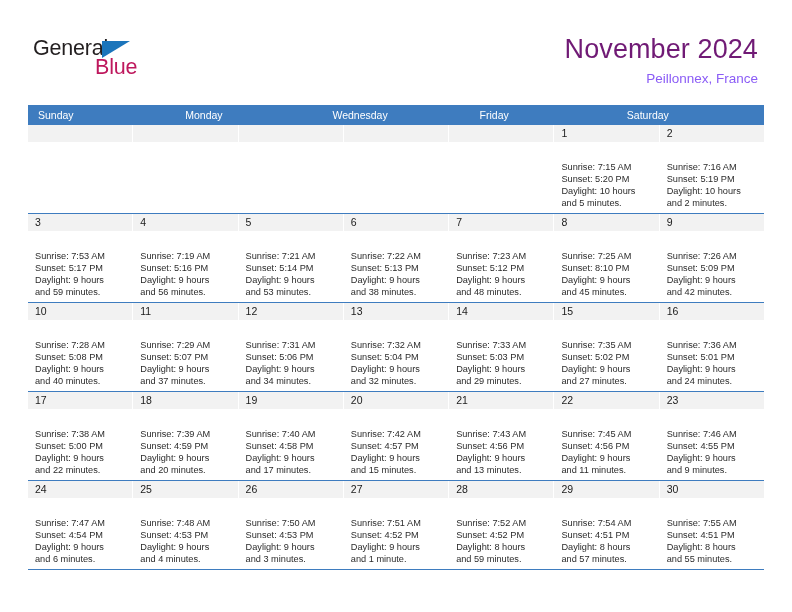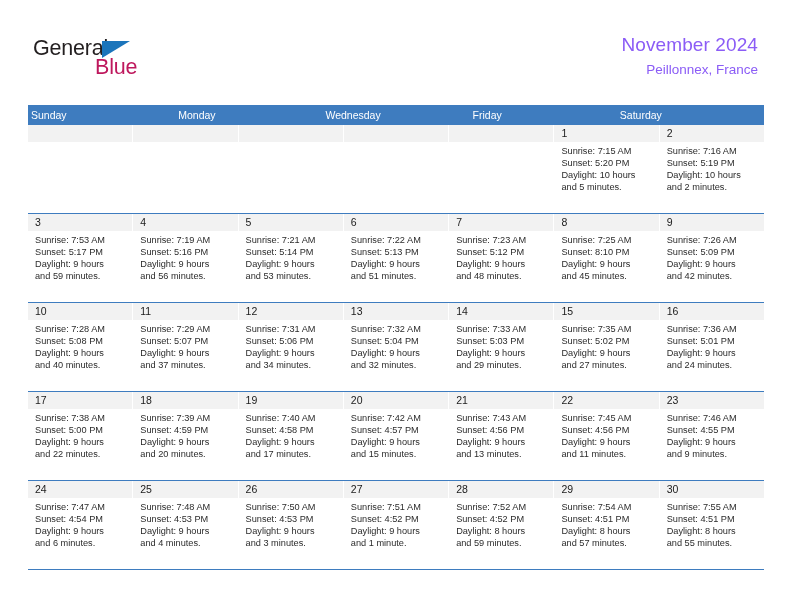--- a/index.html
+++ b/index.html
@@ -63,22 +63,22 @@
     line-height: 1;
   }
 
   .title-block {
     position: absolute;
     right: 34px;
     top: 34px;
     text-align: right;
   }
   .cal-title {
-    font-size: 19px;
-    color: #8b5cf6;
+    font-size: 27px;
+    color: #701a75;
     font-weight: 400;
     line-height: 1.15;
     letter-spacing: 0.1px;
   }
   .cal-subtitle {
     margin-top: 6px;
     font-size: 13.5px;
     color: #8b5cf6;
     font-weight: 400;
     line-height: 1.2;
@@ -95,21 +95,21 @@
     display: flex;
     width: 100%;
     background: #3e7cbf;
     height: 20px;
   }
   .week-head .dayname {
     flex: 1 1 0;
     color: #ffffff;
     font-size: 10.5px;
     line-height: 20px;
-    padding-left: 3px;
+    padding-left: 10px;
     white-space: nowrap;
     overflow: hidden;
   }
 
   .week {
     display: flex;
     width: 100%;
     border-bottom: 1.4px solid #3e7cbf;
   }
   .cell {
@@ -129,20 +129,21 @@
     font-size: 10.5px;
     color: #1a1a1a;
     line-height: 17px;
   }
   .cell.empty .daynum-band {
     background: #f2f2f2;
   }
 
   .cell .lines {
     padding: 4px 4px 0 7px;
+    margin-top: 16px;
   }
   .cell .lines div {
     font-size: 9.2px;
     color: #2b2b2b;
     line-height: 11.9px;
     white-space: nowrap;
   }
 </style>
 </head>
 <body>
@@ -235,21 +236,21 @@
               <div>Daylight: 9 hours</div>
               <div>and 53 minutes.</div>
             </div>
           </div>
           <div class="cell">
             <div class="daynum-band">6</div>
             <div class="lines">
               <div>Sunrise: 7:22 AM</div>
               <div>Sunset: 5:13 PM</div>
               <div>Daylight: 9 hours</div>
-              <div>and 51 minutes.</div>
+              <div>and 38 minutes.</div>
             </div>
           </div>
           <div class="cell">
             <div class="daynum-band">7</div>
             <div class="lines">
               <div>Sunrise: 7:23 AM</div>
               <div>Sunset: 5:12 PM</div>
               <div>Daylight: 9 hours</div>
               <div>and 48 minutes.</div>
             </div>

